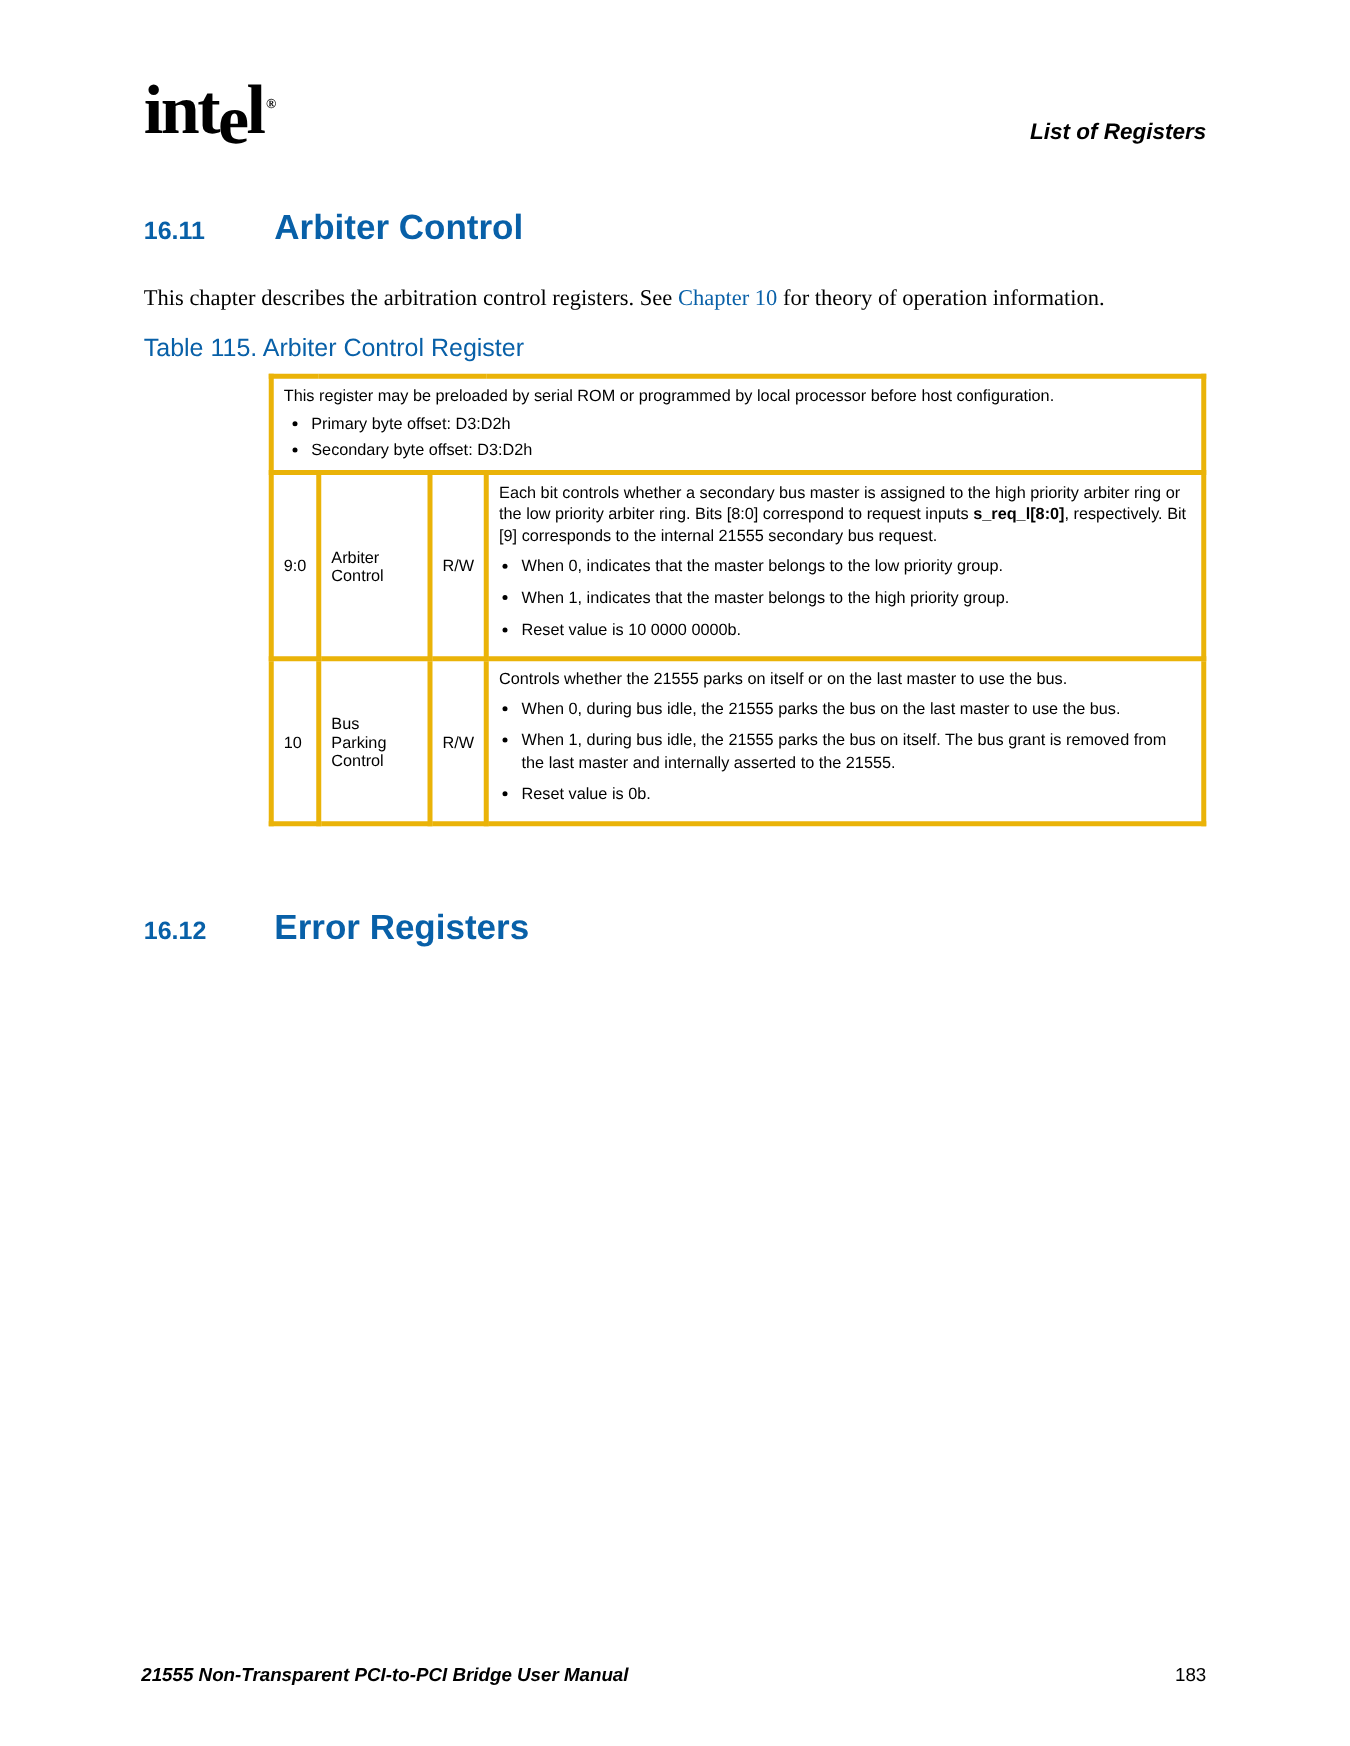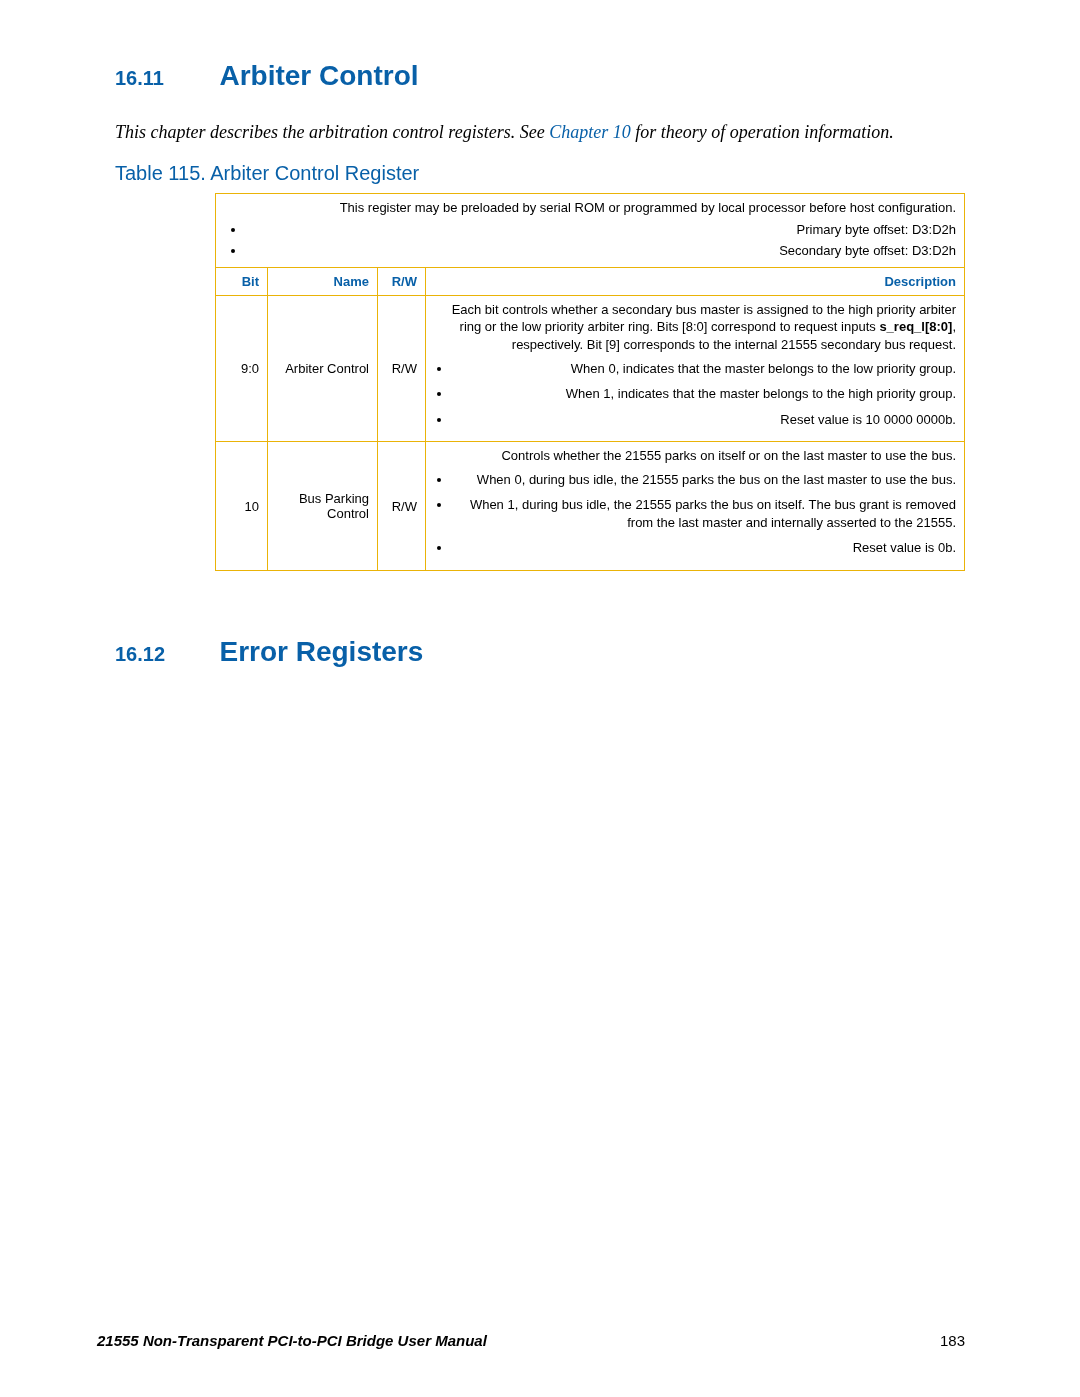--- a/index.html
+++ b/index.html
@@ -61,21 +61,20 @@
       display: inline-block;
       width: 100px;
     }
     .h2-title {
       font-size: 28px;
     }
     .body-text {
       font-size: 18px;
       line-height: 1.35;
       margin-bottom: 18px;
-      font-style: italic;
     }
     .link {
       color: #0860A8;
     }
     .table-caption {
       font-family: Arial, Helvetica, sans-serif;
       font-weight: normal;
       color: #0860A8;
       font-size: 20px;
       margin-bottom: 8px;
@@ -84,24 +83,24 @@
       margin-left: 100px;
       margin-bottom: 65px;
     }
     table.reg {
       border-collapse: collapse;
       width: 750px;
       font-family: Arial, Helvetica, sans-serif;
       font-size: 13px;
     }
     table.reg td, table.reg th {
-      border: 1px solid #eab308;
+      border: 4px solid #eab308;
       padding: 5px 8px;
       vertical-align: middle;
-      text-align: right;
+      text-align: left;
     }
     table.reg th {
       font-weight: bold;
       color: #0860A8;
       padding-top: 6px;
       padding-bottom: 6px;
     }
     .intro-cell {
       padding: 6px 10px;
       line-height: 1.4;
@@ -122,41 +121,47 @@
     }
     .desc-cell li {
       margin-bottom: 8px;
     }
     .col-bit { width: 52px; }
     .col-name { width: 110px; }
     .col-rw { width: 48px; }
     .footer {
       position: absolute;
       bottom: 48px;
-      left: 97px;
+      left: 113px;
       right: 115px;
       display: flex;
       justify-content: space-between;
       align-items: flex-end;
       font-family: Arial, Helvetica, sans-serif;
     }
     .footer-left {
       font-weight: bold;
       font-style: italic;
       font-size: 15px;
     }
     .footer-right {
       font-size: 15px;
     }
     .bold { font-weight: bold; }
   </style>
 </head>
 <body>
 
 <div class="page">
+  <div class="header">
+    <div class="logo">
+      <span>int</span><span class="logo-sub">e</span><span>l</span><span class="logo-reg">®</span>
+    </div>
+    <div class="header-right">List of Registers</div>
+  </div>
 
   <div class="h2">
     <span class="h2-num">16.11</span>
     <span class="h2-title">Arbiter Control</span>
   </div>
 
   <p class="body-text">
     <span>This chapter describes the arbitration control registers. See </span><span class="link">Chapter 10</span><span> for theory of operation information.</span>
   </p>
 
@@ -166,26 +171,20 @@
     <table class="reg">
       <tbody>
           <tr>
         <td colspan="4" class="intro-cell">
           <span>This register may be preloaded by serial ROM or programmed by local processor before host configuration.</span>
           <ul>
             <li>Primary byte offset: D3:D2h</li>
             <li>Secondary byte offset: D3:D2h</li>
           </ul>
         </td>
-      </tr>
-      <tr>
-        <th class="col-bit">Bit</th>
-        <th class="col-name">Name</th>
-        <th class="col-rw">R/W</th>
-        <th>Description</th>
       </tr>
       <tr>
         <td>9:0</td>
         <td>Arbiter Control</td>
         <td>R/W</td>
         <td class="desc-cell">
           <span>Each bit controls whether a secondary bus master is assigned to the high priority arbiter ring or the low priority arbiter ring. Bits [8:0] correspond to request inputs </span><span class="bold">s_req_l[8:0]</span><span>, respectively. Bit [9] corresponds to the internal 21555 secondary bus request.</span>
           <ul>
             <li>When 0, indicates that the master belongs to the low priority group.</li>
             <li>When 1, indicates that the master belongs to the high priority group.</li>

